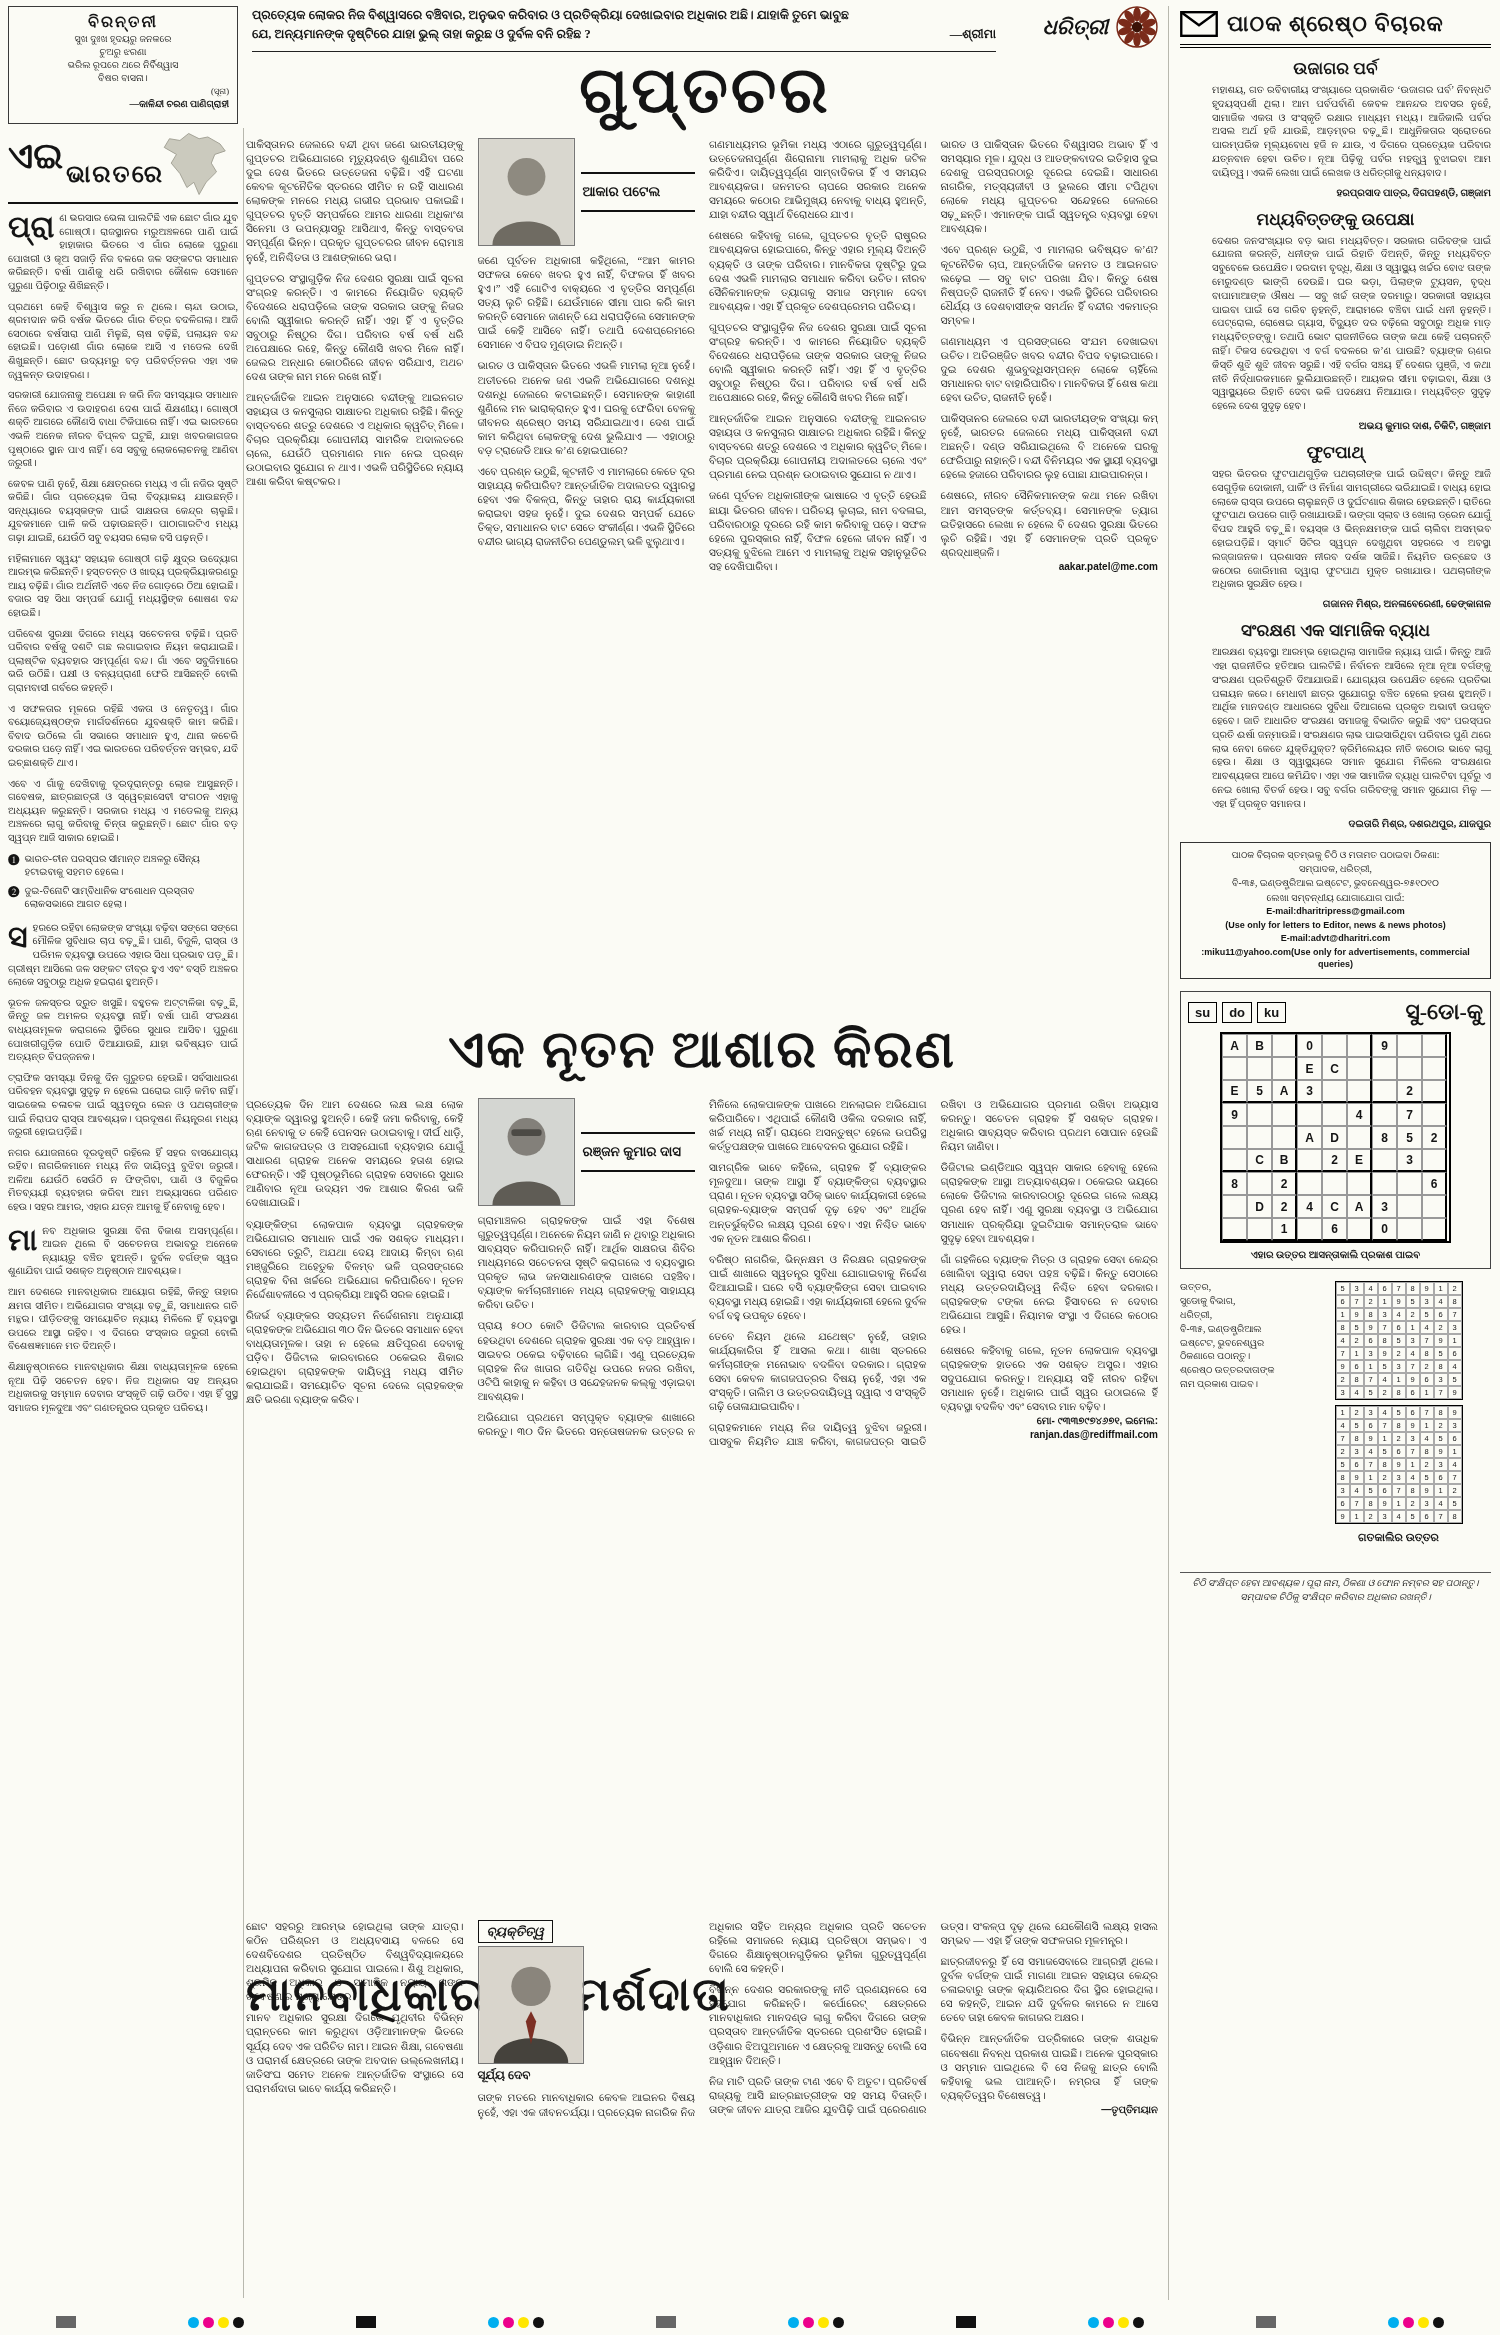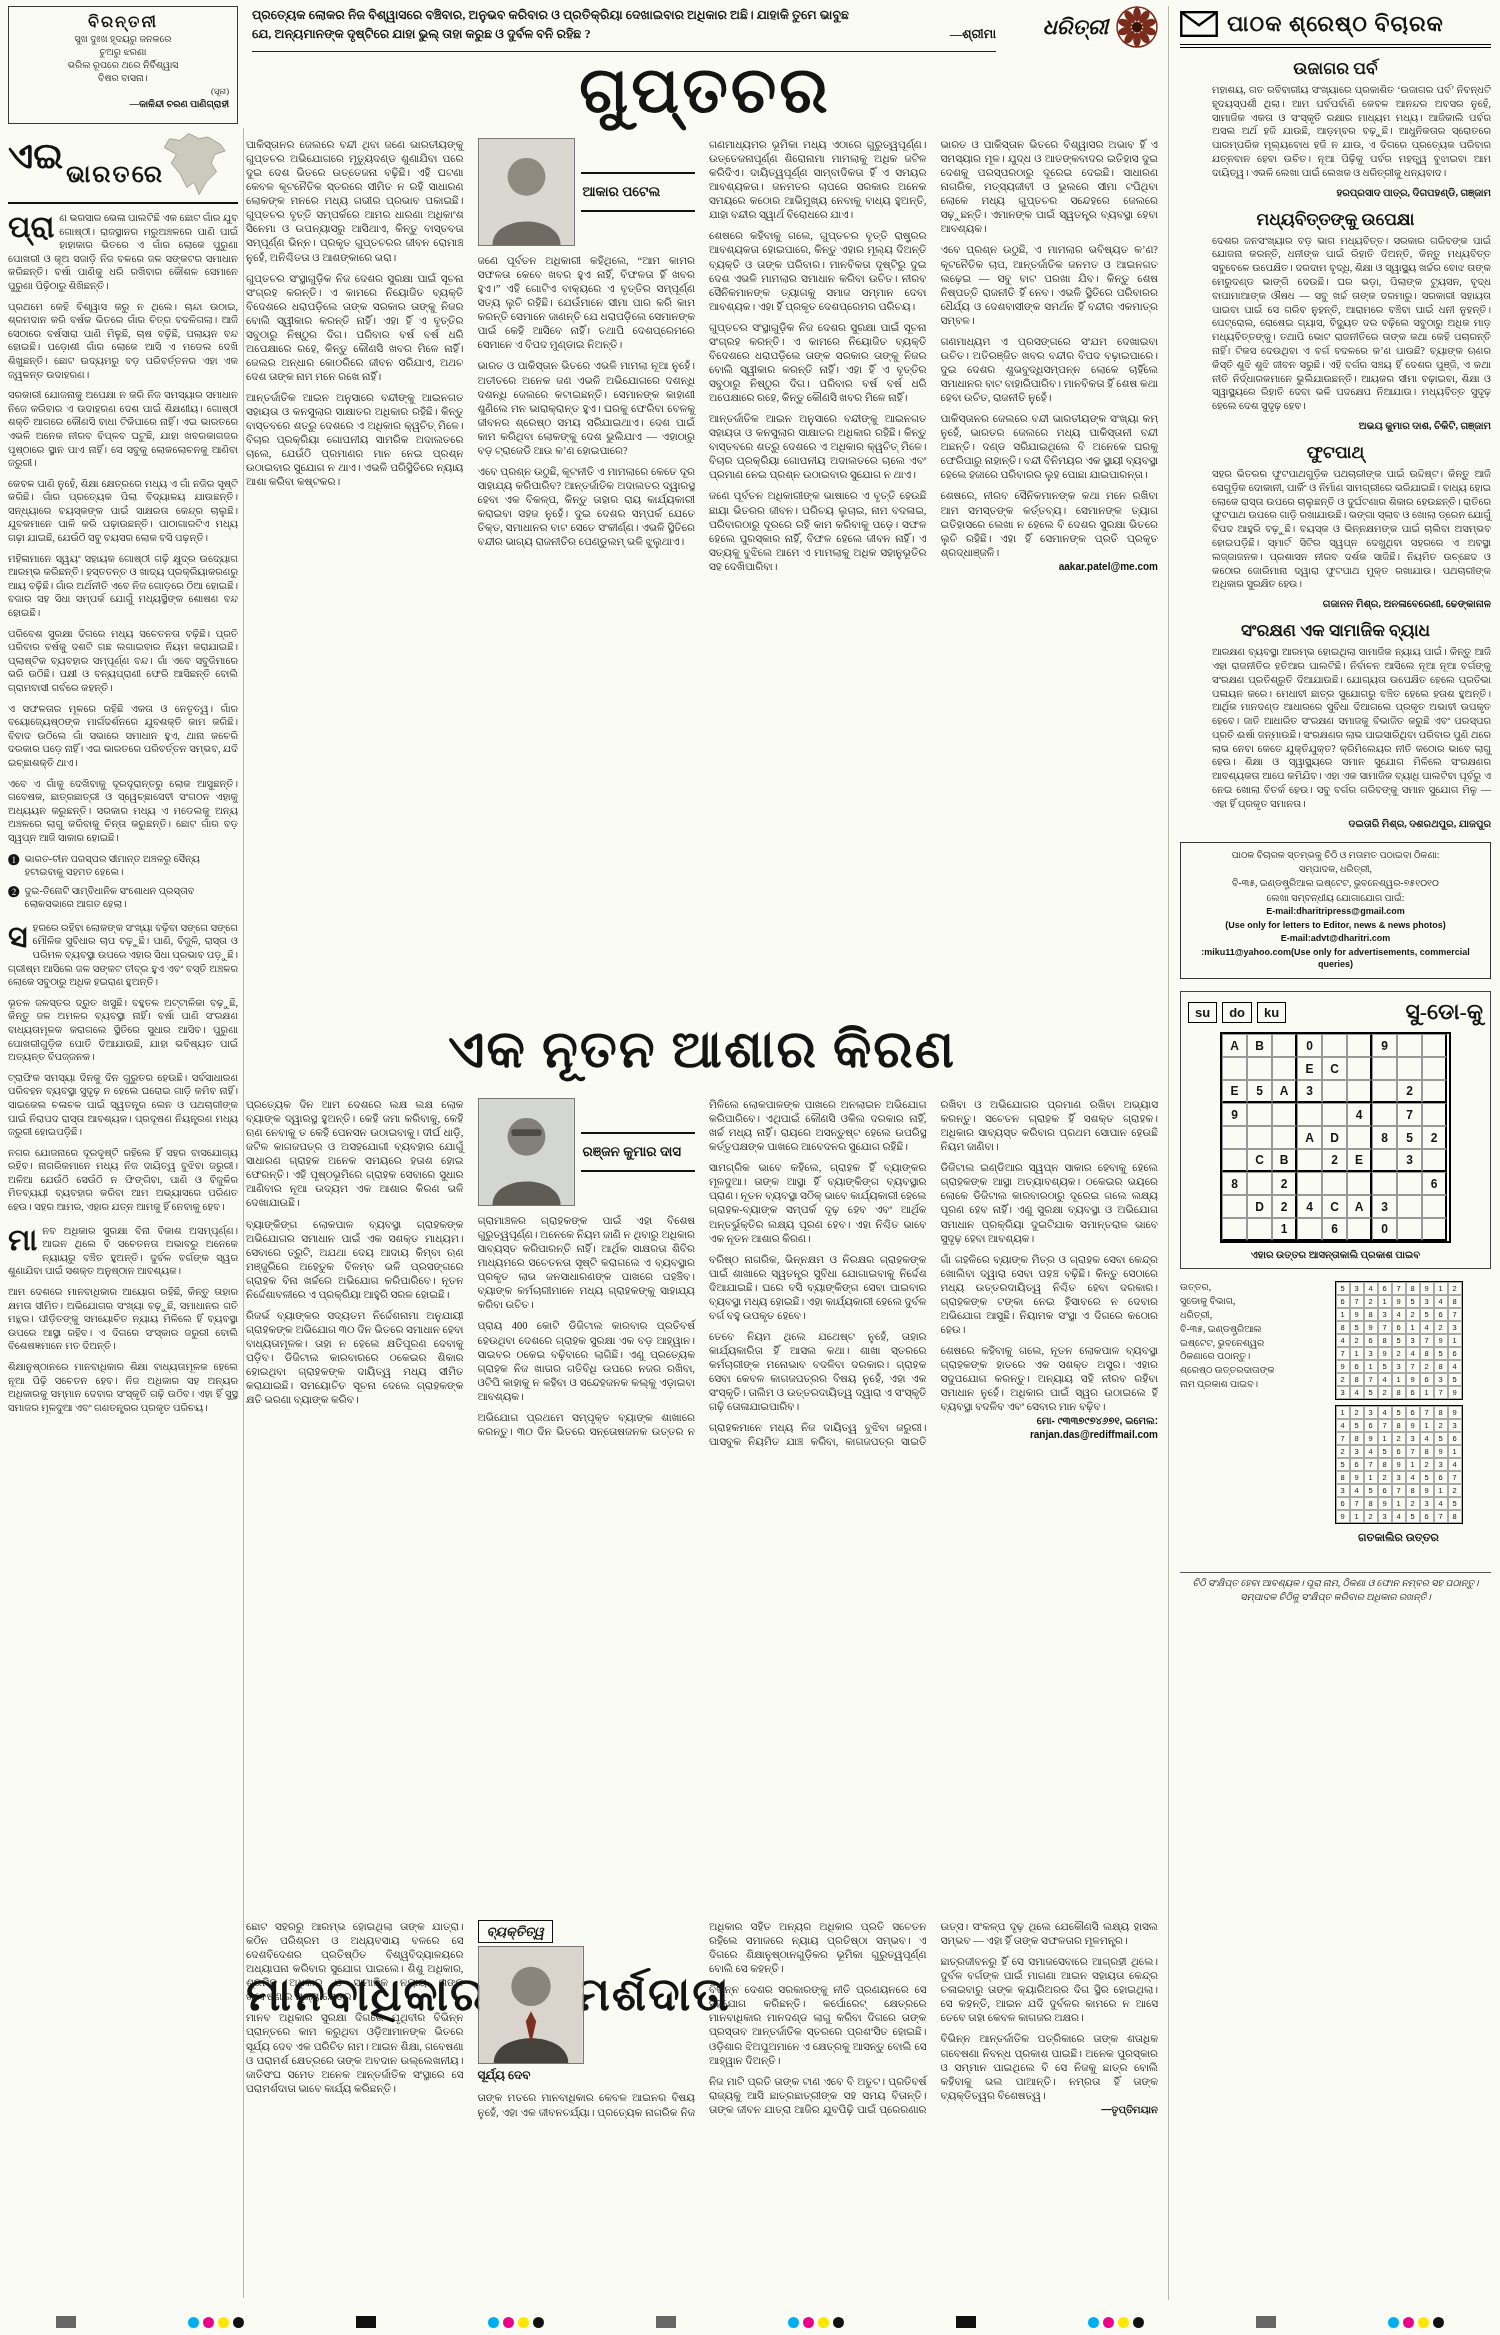--- a/index.html
+++ b/index.html
@@ -246,21 +246,21 @@
       <svg viewBox="0 0 100 112">
         <rect width="100" height="112" fill="#d4d6d2"></rect>
         <circle cx="50" cy="40" r="20" fill="#83807a"></circle>
         <path d="M14,112 C14,79 86,79 86,112 Z" fill="#5f5c55"></path>
         <rect x="34" y="32" width="32" height="7" rx="3" fill="#4c4a45"></rect>
       </svg>
       <div class="inset-cap">ରଞ୍ଜନ କୁମାର ଦାସ</div>
     </div>
     <div>
         <p>ଗ୍ରାମାଞ୍ଚଳର ଗ୍ରାହକଙ୍କ ପାଇଁ ଏହା ବିଶେଷ ଗୁରୁତ୍ୱପୂର୍ଣ୍ଣ। ଅନେକେ ନିୟମ ଜାଣି ନ ଥିବାରୁ ଅଧିକାର ସାବ୍ୟସ୍ତ କରିପାରନ୍ତି ନାହିଁ। ଆର୍ଥିକ ସାକ୍ଷରତା ଶିବିର ମାଧ୍ୟମରେ ସଚେତନତା ସୃଷ୍ଟି କରାଗଲେ ଏ ବ୍ୟବସ୍ଥାର ପ୍ରକୃତ ଲାଭ ଜନସାଧାରଣଙ୍କ ପାଖରେ ପହଞ୍ଚିବ। ବ୍ୟାଙ୍କ କର୍ମଚାରୀମାନେ ମଧ୍ୟ ଗ୍ରାହକଙ୍କୁ ସାହାଯ୍ୟ କରିବା ଉଚିତ।</p>
-        <p>ପ୍ରାୟ 400 କୋଟି ଡିଜିଟାଲ କାରବାର ପ୍ରତିବର୍ଷ ହେଉଥିବା ଦେଶରେ ଗ୍ରାହକ ସୁରକ୍ଷା ଏକ ବଡ଼ ଆହ୍ୱାନ। ସାଇବର ଠକେଇ ବଢ଼ିବାରେ ଲାଗିଛି। ଏଣୁ ପ୍ରତ୍ୟେକ ଗ୍ରାହକ ନିଜ ଖାତାର ଗତିବିଧି ଉପରେ ନଜର ରଖିବା, ଓଟିପି କାହାକୁ ନ କହିବା ଓ ସନ୍ଦେହଜନକ କଲ୍‌କୁ ଏଡ଼ାଇବା ଆବଶ୍ୟକ।</p>
+        <p>ପ୍ରାୟ ୫୦୦ କୋଟି ଡିଜିଟାଲ କାରବାର ପ୍ରତିବର୍ଷ ହେଉଥିବା ଦେଶରେ ଗ୍ରାହକ ସୁରକ୍ଷା ଏକ ବଡ଼ ଆହ୍ୱାନ। ସାଇବର ଠକେଇ ବଢ଼ିବାରେ ଲାଗିଛି। ଏଣୁ ପ୍ରତ୍ୟେକ ଗ୍ରାହକ ନିଜ ଖାତାର ଗତିବିଧି ଉପରେ ନଜର ରଖିବା, ଓଟିପି କାହାକୁ ନ କହିବା ଓ ସନ୍ଦେହଜନକ କଲ୍‌କୁ ଏଡ଼ାଇବା ଆବଶ୍ୟକ।</p>
         <p>ଅଭିଯୋଗ ପ୍ରଥମେ ସମ୍ପୃକ୍ତ ବ୍ୟାଙ୍କ ଶାଖାରେ କରନ୍ତୁ। ୩୦ ଦିନ ଭିତରେ ସନ୍ତୋଷଜନକ ଉତ୍ତର ନ ମିଳିଲେ ଲୋକପାଳଙ୍କ ପାଖରେ ଅନଲାଇନ ଅଭିଯୋଗ କରିପାରିବେ। ଏଥିପାଇଁ କୌଣସି ଓକିଲ ଦରକାର ନାହିଁ, ଖର୍ଚ୍ଚ ମଧ୍ୟ ନାହିଁ। ରାୟରେ ଅସନ୍ତୁଷ୍ଟ ହେଲେ ଉପରିସ୍ଥ କର୍ତ୍ତୃପକ୍ଷଙ୍କ ପାଖରେ ଆବେଦନର ସୁଯୋଗ ରହିଛି।</p>
         <p>ସାମଗ୍ରିକ ଭାବେ କହିଲେ, ଗ୍ରାହକ ହିଁ ବ୍ୟାଙ୍କର ମୂଳଦୁଆ। ତାଙ୍କ ଆସ୍ଥା ହିଁ ବ୍ୟାଙ୍କିଙ୍ଗ ବ୍ୟବସ୍ଥାର ପ୍ରାଣ। ନୂତନ ବ୍ୟବସ୍ଥା ସଠିକ୍ ଭାବେ କାର୍ଯ୍ୟକାରୀ ହେଲେ ଗ୍ରାହକ-ବ୍ୟାଙ୍କ ସମ୍ପର୍କ ଦୃଢ଼ ହେବ ଏବଂ ଆର୍ଥିକ ଅନ୍ତର୍ଭୁକ୍ତିର ଲକ୍ଷ୍ୟ ପୂରଣ ହେବ। ଏହା ନିଶ୍ଚିତ ଭାବେ ଏକ ନୂତନ ଆଶାର କିରଣ।</p>
         <p>ବରିଷ୍ଠ ନାଗରିକ, ଭିନ୍ନକ୍ଷମ ଓ ନିରକ୍ଷର ଗ୍ରାହକଙ୍କ ପାଇଁ ଶାଖାରେ ସ୍ୱତନ୍ତ୍ର ସୁବିଧା ଯୋଗାଇବାକୁ ନିର୍ଦ୍ଦେଶ ଦିଆଯାଇଛି। ଘରେ ବସି ବ୍ୟାଙ୍କିଙ୍ଗ ସେବା ପାଇବାର ବ୍ୟବସ୍ଥା ମଧ୍ୟ ହୋଇଛି। ଏହା କାର୍ଯ୍ୟକାରୀ ହେଲେ ଦୁର୍ବଳ ବର୍ଗ ବହୁ ଉପକୃତ ହେବେ।</p>
         <p>ତେବେ ନିୟମ ଥିଲେ ଯଥେଷ୍ଟ ନୁହେଁ, ତାହାର କାର୍ଯ୍ୟକାରିତା ହିଁ ଆସଲ କଥା। ଶାଖା ସ୍ତରରେ କର୍ମଚାରୀଙ୍କ ମନୋଭାବ ବଦଳିବା ଦରକାର। ଗ୍ରାହକ ସେବା କେବଳ କାଗଜପତ୍ରର ବିଷୟ ନୁହେଁ, ଏହା ଏକ ସଂସ୍କୃତି। ତାଲିମ ଓ ଉତ୍ତରଦାୟିତ୍ୱ ଦ୍ୱାରା ଏ ସଂସ୍କୃତି ଗଢ଼ି ତୋଳାଯାଇପାରିବ।</p>
         <p>ଗ୍ରାହକମାନେ ମଧ୍ୟ ନିଜ ଦାୟିତ୍ୱ ବୁଝିବା ଜରୁରୀ। ପାସବୁକ ନିୟମିତ ଯାଞ୍ଚ କରିବା, କାଗଜପତ୍ର ସାଇତି ରଖିବା ଓ ଅଭିଯୋଗର ପ୍ରମାଣ ରଖିବା ଅଭ୍ୟାସ କରନ୍ତୁ। ସଚେତନ ଗ୍ରାହକ ହିଁ ସଶକ୍ତ ଗ୍ରାହକ। ଅଧିକାର ସାବ୍ୟସ୍ତ କରିବାର ପ୍ରଥମ ସୋପାନ ହେଉଛି ନିୟମ ଜାଣିବା।</p>
         <p>ଡିଜିଟାଲ ଇଣ୍ଡିଆର ସ୍ୱପ୍ନ ସାକାର ହେବାକୁ ହେଲେ ଗ୍ରାହକଙ୍କ ଆସ୍ଥା ଅତ୍ୟାବଶ୍ୟକ। ଠକେଇର ଭୟରେ ଲୋକେ ଡିଜିଟାଲ କାରବାରଠାରୁ ଦୂରେଇ ଗଲେ ଲକ୍ଷ୍ୟ ପୂରଣ ହେବ ନାହିଁ। ଏଣୁ ସୁରକ୍ଷା ବ୍ୟବସ୍ଥା ଓ ଅଭିଯୋଗ ସମାଧାନ ପ୍ରକ୍ରିୟା ଦୁଇଟିଯାକ ସମାନ୍ତରାଳ ଭାବେ ସୁଦୃଢ଼ ହେବା ଆବଶ୍ୟକ।</p>
         <p>ଗାଁ ଗହଳିରେ ବ୍ୟାଙ୍କ ମିତ୍ର ଓ ଗ୍ରାହକ ସେବା କେନ୍ଦ୍ର ଖୋଲିବା ଦ୍ୱାରା ସେବା ପହଞ୍ଚ ବଢ଼ିଛି। କିନ୍ତୁ ସେଠାରେ ମଧ୍ୟ ଉତ୍ତରଦାୟିତ୍ୱ ନିଶ୍ଚିତ ହେବା ଦରକାର। ଗ୍ରାହକଙ୍କ ଟଙ୍କା ନେଇ ହିସାବରେ ନ ଦେବାର ଅଭିଯୋଗ ଆସୁଛି। ନିୟାମକ ସଂସ୍ଥା ଏ ଦିଗରେ କଠୋର ହେଉ।</p>
         <p>ଶେଷରେ କହିବାକୁ ଗଲେ, ନୂତନ ଲୋକପାଳ ବ୍ୟବସ୍ଥା ଗ୍ରାହକଙ୍କ ହାତରେ ଏକ ସଶକ୍ତ ଅସ୍ତ୍ର। ଏହାର ସଦୁପଯୋଗ କରନ୍ତୁ। ଅନ୍ୟାୟ ସହି ନୀରବ ରହିବା ସମାଧାନ ନୁହେଁ। ଅଧିକାର ପାଇଁ ସ୍ୱର ଉଠାଇଲେ ହିଁ ବ୍ୟବସ୍ଥା ବଦଳିବ ଏବଂ ସେବାର ମାନ ବଢ଼ିବ।</p>
       </div>
     <p class="end-line">ମୋ- ୯୩୩୭୯୭୪୬୭୧, ଇମେଲ: ranjan.das@rediffmail.com</p>

